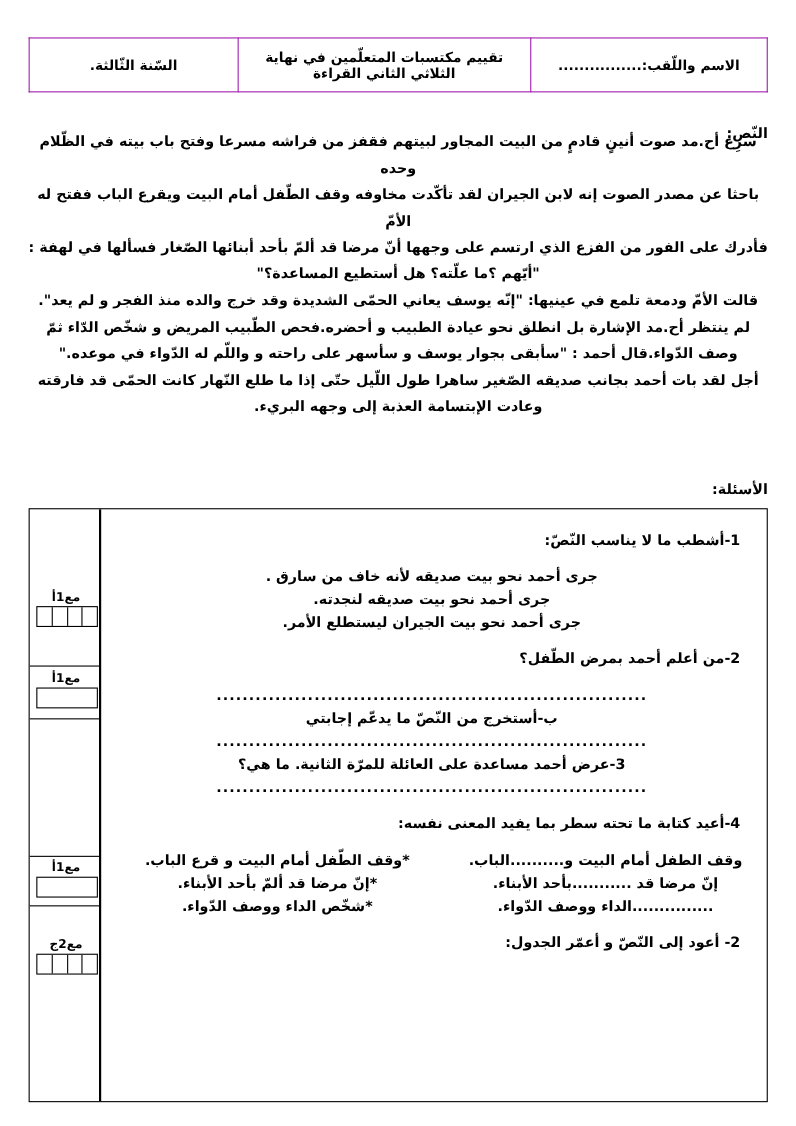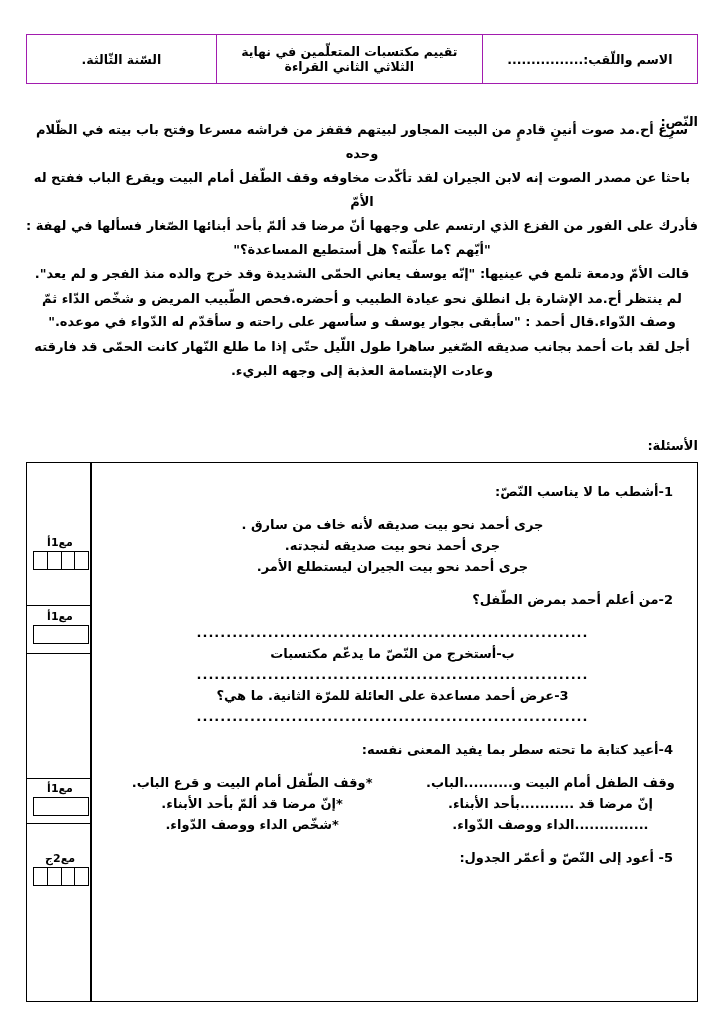--- a/index.html
+++ b/index.html
@@ -179,21 +179,21 @@
   </tbody>
     </table>
 
   <div class="label-nass">النّص:</div>
 
   <div class="text-body">
     <p>سرِع أح.مد صوت أنينٍ قادمٍ من البيت المجاور لبيتهم فقفز من فراشه مسرعا وفتح باب بيته في الظّلام وحده</p>
     <p>باحثا عن مصدر الصوت إنه لابن الجيران لقد تأكّدت مخاوفه وقف الطّفل أمام البيت ويقرع الباب ففتح له الأمّ</p>
     <p>فأدرك على الفور من الفزع الذي ارتسم على وجهها أنّ مرضا قد ألمّ بأحد أبنائها الصّغار فسألها في لهفة : "أيّهم ؟ما علّته؟ هل أستطيع المساعدة؟"</p>
     <p>قالت الأمّ ودمعة تلمع في عينيها: "إنّه يوسف يعاني الحمّى الشديدة وقد خرج والده منذ الفجر و لم يعد".</p>
-    <p>لم ينتظر أح.مد الإشارة بل انطلق نحو عيادة الطبيب و أحضره.فحص الطّبيب المريض و شخّص الدّاء ثمّ وصف الدّواء.قال أحمد : "سأبقى بجوار يوسف و سأسهر على راحته و سأقدّم له الدّواء في موعده."</p>
+    <p>لم ينتظر أح.مد الإشارة بل انطلق نحو عيادة الطبيب و أحضره.فحص الطّبيب المريض و شخّص الدّاء ثمّ وصف الدّواء.قال أحمد : "سأبقى بجوار يوسف و سأسهر على راحته و واللّم له الدّواء في موعده."</p>
     <p>أجل لقد بات أحمد بجانب صديقه الصّغير ساهرا طول اللّيل حتّى إذا ما طلع النّهار كانت الحمّى قد فارقته</p>
     <p>وعادت الإبتسامة العذبة إلى وجهه البريء.</p>
   </div>
 
   <div class="label-asila">الأسئلة:</div>
 
   <div class="q-frame">
     <div class="q-sep"></div>
 
     <div class="hr-sep" style="top:142px;"></div>
@@ -237,37 +237,37 @@
 
     <div class="q-area">
 
       <p class="q-line">1-أشطب ما لا يناسب النّصّ:</p>
       <p class="q-sub">جرى أحمد نحو بيت صديقه لأنه خاف من سارق .</p>
       <p class="q-sub">جرى أحمد نحو بيت صديقه لنجدته.</p>
       <p class="q-sub">جرى أحمد نحو بيت الجيران ليستطلع الأمر.</p>
 
       <p class="q-line">2-من أعلم أحمد بمرض الطّفل؟</p>
       <p class="q-dots">..................................................................</p>
-      <p class="q-sub">ب-أستخرج من النّصّ ما يدعّم مكتسبات</p>
+      <p class="q-sub">ب-أستخرج من النّصّ ما يدعّم إجابتي</p>
       <p class="q-dots">..................................................................</p>
 
       <p class="q-sub">3-عرض أحمد مساعدة على العائلة للمرّة الثانية. ما هي؟</p>
       <p class="q-dots">..................................................................</p>
 
       <p class="q-line">4-أعيد كتابة ما تحته سطر بما يفيد المعنى نفسه:</p>
 
       <div class="row-two">
         <span class="cell-r">*وقف الطّفل أمام البيت و قرع الباب.</span>
         <span class="cell-l">وقف الطفل أمام البيت و..........الباب.</span>
       </div>
       <div class="row-two">
         <span class="cell-r">*إنّ مرضا قد ألمّ بأحد الأبناء.</span>
         <span class="cell-l">إنّ مرضا قد ...........بأحد الأبناء.</span>
       </div>
       <div class="row-two">
         <span class="cell-r">*شخّص الداء ووصف الدّواء.</span>
         <span class="cell-l">...............الداء ووصف الدّواء.</span>
       </div>
 
-      <p class="q-line">5- أعود إلى النّصّ و أعمّر الجدول:</p>
+      <p class="q-line">2- أعود إلى النّصّ و أعمّر الجدول:</p>
     </div>
   </div>
 </div>
 
 </body></html>

